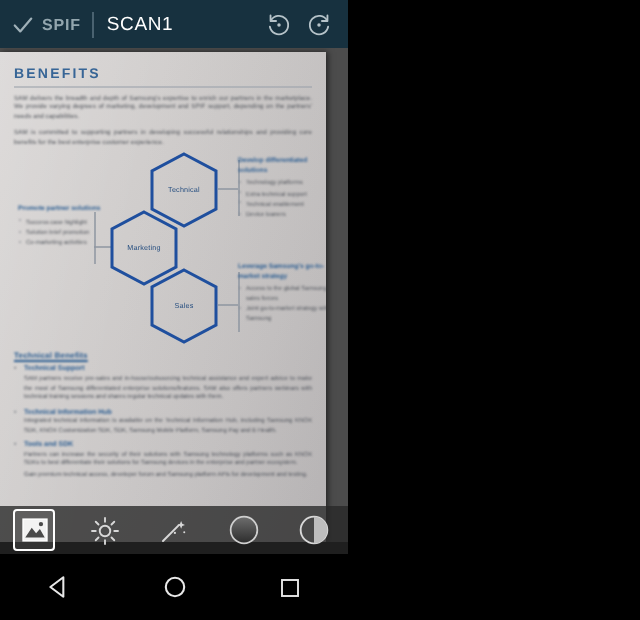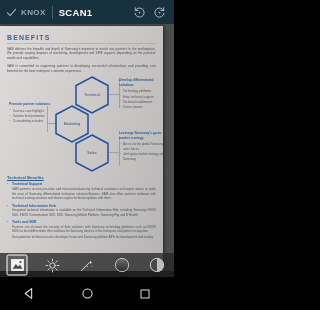--- a/index.html
+++ b/index.html
@@ -41,21 +41,21 @@
     font-weight: bold;
   }
   .bar-divider {
     width: 1px; height: 13px;
     background: #4a6270;
     margin: 0 6px 0 6px;
   }
   .doc-title {
     color: #ffffff;
     font-size: 9.5px;
-    font-weight: bold;
+    font-weight: normal;
     letter-spacing: 0.3px;
   }
   .topbar-spacer { flex: 1 1 auto; }
   .rot-btn {
     width: 20px; height: 20px;
     display: flex; align-items: center; justify-content: center;
     flex: 0 0 auto;
   }
   .rot-btn svg { display: block; }
 
@@ -262,21 +262,21 @@
 <body>
 
 <div id="app">
 
   <div class="topbar">
     <span class="check-wrap">
       <svg class="check-icon" viewBox="0 0 24 24" fill="none" stroke="#9fb0b8" stroke-width="2.4" stroke-linecap="round" stroke-linejoin="round">
         <polyline points="3,12.5 9,19 21,5"></polyline>
       </svg>
     </span>
-    <span class="save-label">KNOX</span>
+    <span class="save-label">SPIF</span>
     <span class="bar-divider"></span>
     <span class="doc-title">SCAN1</span>
     <span class="topbar-spacer"></span>
 
     <span class="rot-btn">
       <svg width="13" height="13" viewBox="0 0 24 24" fill="none" stroke="#b6c3c9" stroke-width="1.7" stroke-linecap="round" stroke-linejoin="round">
         <path d="M4.5 8 A8.5 8.5 0 1 1 3.6 13.6"></path>
         <polyline points="4.2,3.2 4.2,8.3 9.3,8.3"></polyline>
         <circle cx="12" cy="12" r="1.6" fill="#b6c3c9" stroke="none"></circle>
       </svg>

